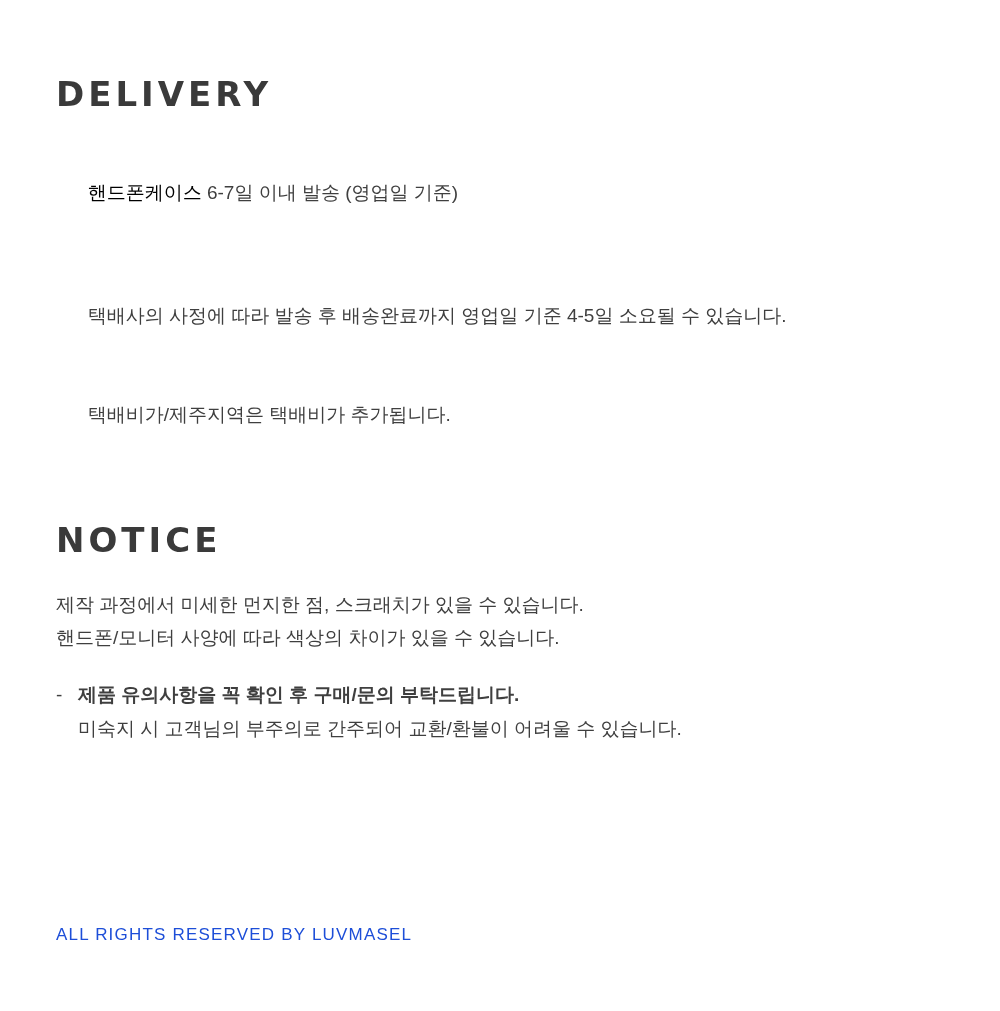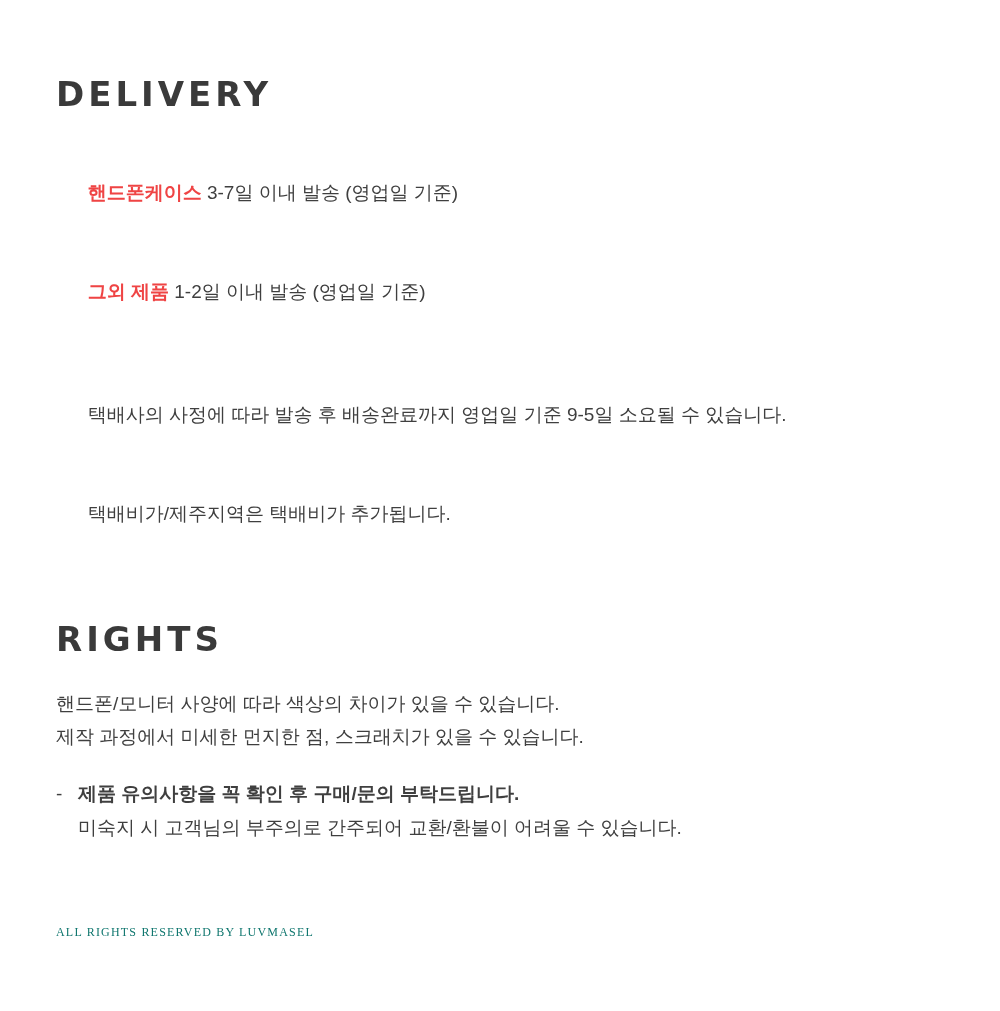--- a/index.html
+++ b/index.html
@@ -35,22 +35,22 @@
     margin-top: 16px;
     margin-bottom: 30px;
   }
   .body-line {
     font-size: 19px;
     line-height: 33px;
     color: #3f3f3f;
     white-space: pre-wrap;
   }
   .body-line .lead {
-    font-weight: bold;
-    color: #ef4444;
+    font-weight: normal;
+    color: #000000;
   }
   .block {
     margin: 0 0 0 0;
   }
   .gap-sm { height: 24px; }
   .gap-md { height: 58px; }
   .list-row {
     display: flex;
     font-size: 19px;
     line-height: 34px;
@@ -68,62 +68,59 @@
   .list-sub {
     margin-left: 22px;
     font-size: 19px;
     line-height: 34px;
     color: #3f3f3f;
   }
   .footer {
     position: absolute;
     left: 56px;
     top: 925px;
-    font-size: 12px;
+    font-size: 17px;
     letter-spacing: 1.2px;
-    color: #0f766e;
-    font-family: Liberation Serif, serif;
+    color: #1d4ed8;
+    font-family: Liberation Sans, sans-serif;
   }
 </style>
 </head>
 <body>
 
 <div class="page">
 
   <h1 class="section-heading" id="delivery-heading">DELIVERY</h1>
 
   <div class="block">
     <div class="body-line">
-      <span class="lead">핸드폰케이스</span><span> 3-7일 이내 발송 (영업일 기준)</span>
-    </div>
-    <div class="body-line">
-      <span class="lead">그외 제품</span><span> 1-2일 이내 발송 (영업일 기준)</span>
+      <span class="lead">핸드폰케이스</span><span> 6-7일 이내 발송 (영업일 기준)</span>
     </div>
   </div>
 
   <div class="gap-sm"></div>
 
   <div class="block">
     <div class="body-line">
-      <span class="lead"></span><span>택배사의 사정에 따라 발송 후 배송완료까지 영업일 기준 9-5일 소요될 수 있습니다.</span>
+      <span class="lead"></span><span>택배사의 사정에 따라 발송 후 배송완료까지 영업일 기준 4-5일 소요될 수 있습니다.</span>
     </div>
     <div class="body-line">
       <span class="lead"></span><span>택배비가/제주지역은 택배비가 추가됩니다.</span>
     </div>
   </div>
 
   <div class="gap-md"></div>
 
-  <h1 class="section-heading" id="notice-heading">RIGHTS</h1>
+  <h1 class="section-heading" id="notice-heading">NOTICE</h1>
 
   <div style="height:28px"></div>
 
   <div class="block">
+    <div class="body-line">제작 과정에서 미세한 먼지한 점, 스크래치가 있을 수 있습니다.</div>
     <div class="body-line">핸드폰/모니터 사양에 따라 색상의 차이가 있을 수 있습니다.</div>
-    <div class="body-line">제작 과정에서 미세한 먼지한 점, 스크래치가 있을 수 있습니다.</div>
   </div>
 
   <div class="gap-sm"></div>
 
   <div class="block">
 
     <div>
       <div class="list-row">
         <span class="list-dash">-</span>
         <span class="list-text">제품 유의사항을 꼭 확인 후 구매/문의 부탁드립니다.</span>

